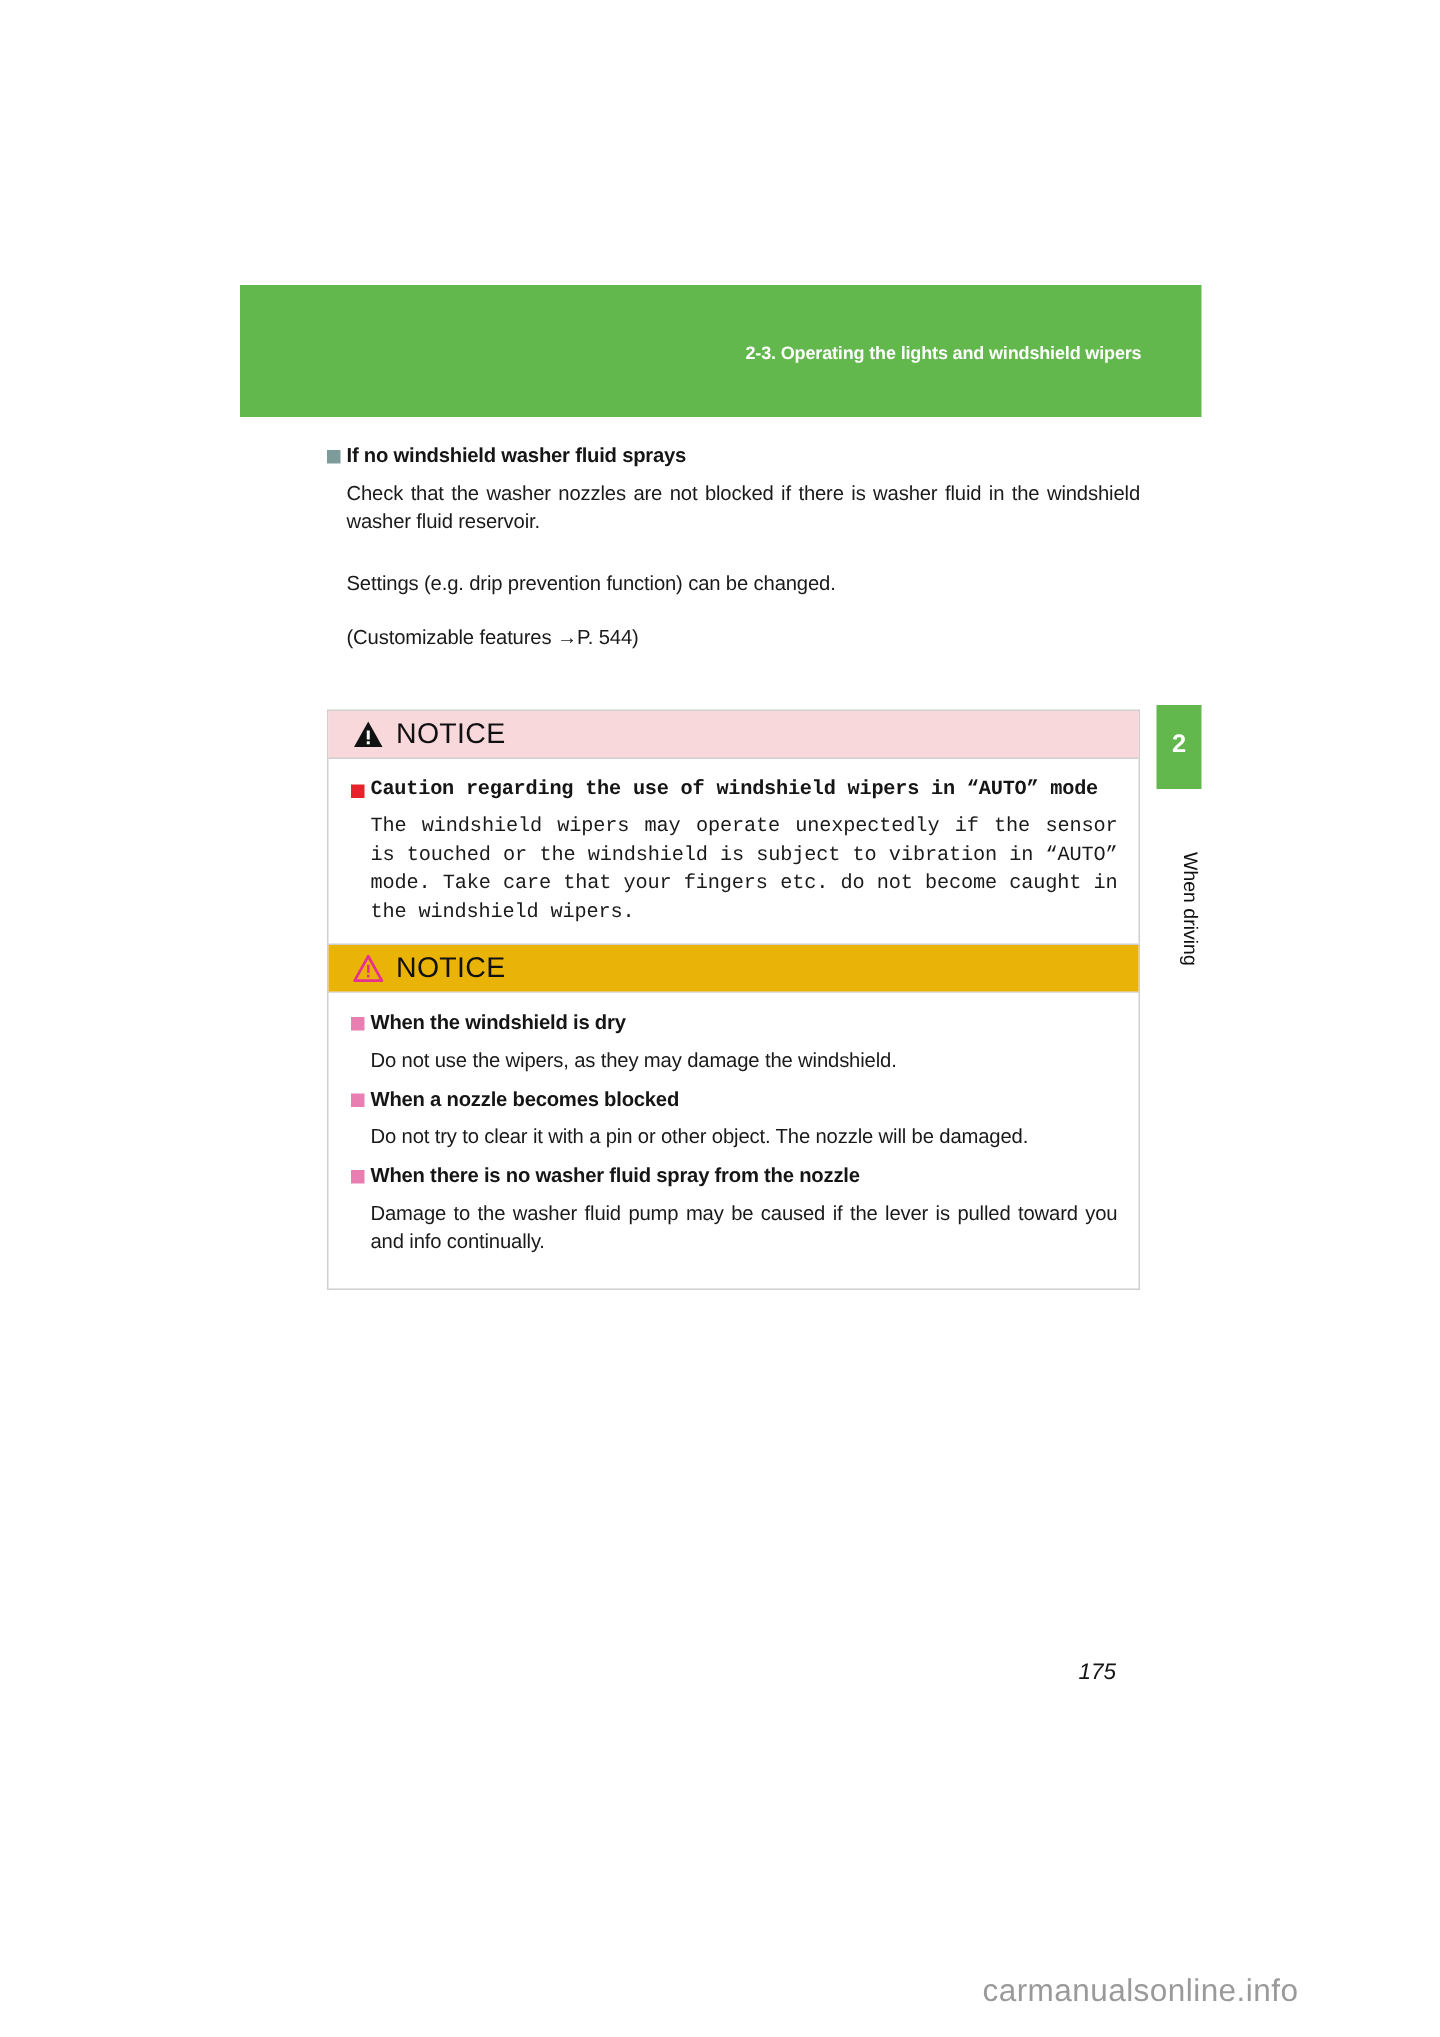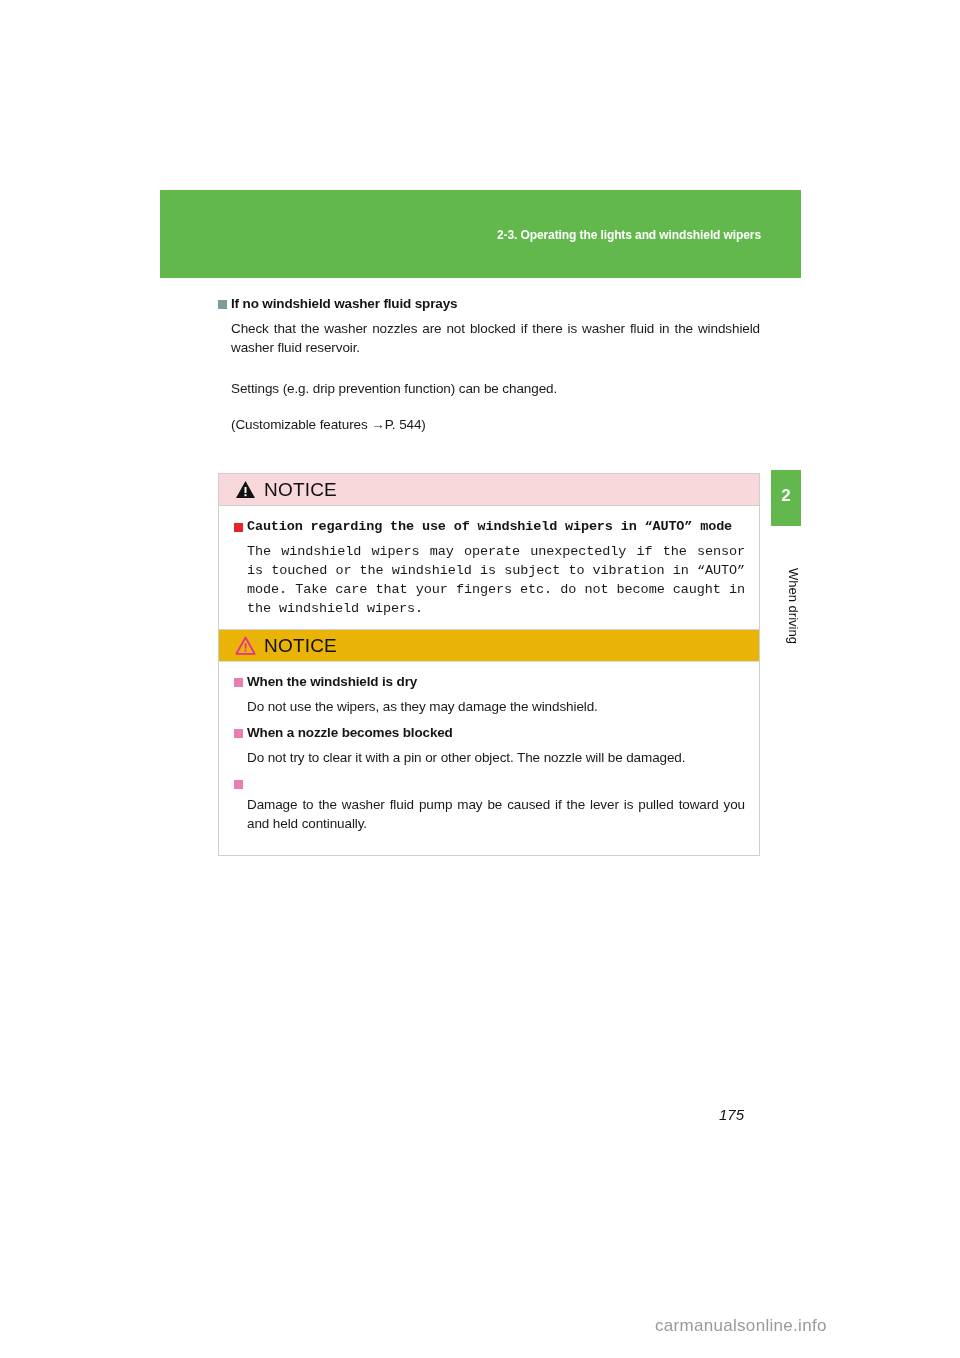--- a/index.html
+++ b/index.html
@@ -200,21 +200,21 @@
     transform: translateX(-100%);
     white-space: nowrap;
     font-style: italic;
   }
 
   
   #watermark {
     position: absolute;
     left: 655px;
     top: 1316px;
-    font-size: 17px;
+    font-size: 21px;
     color: #9a9a9a;
     letter-spacing: 0.3px;
     white-space: nowrap;
   }
 </style>
 </head>
 <body>
 
 <div id="page">
 
@@ -286,22 +286,23 @@
       <div class="sec-head">
         <span class="sq sq-pink"></span>
         <span>When a nozzle becomes blocked</span>
       </div>
       <div class="sec-body nojust">Do not try to clear it with a pin or other object. The nozzle will be damaged.</div>
 
       <div class="gap-sm"></div>
 
       <div class="sec-head">
         <span class="sq sq-pink"></span>
+        <span>When there is no washer fluid spray from the nozzle</span>
       </div>
-      <div class="sec-body">Damage to the washer fluid pump may be caused if the lever is pulled toward you and held continually.</div>
+      <div class="sec-body">Damage to the washer fluid pump may be caused if the lever is pulled toward you and info continually.</div>
 
     </div>
   </div>
 
   <div id="page-number">175</div>
 
   <div id="watermark">carmanualsonline.info</div>
 
 </div>
 

